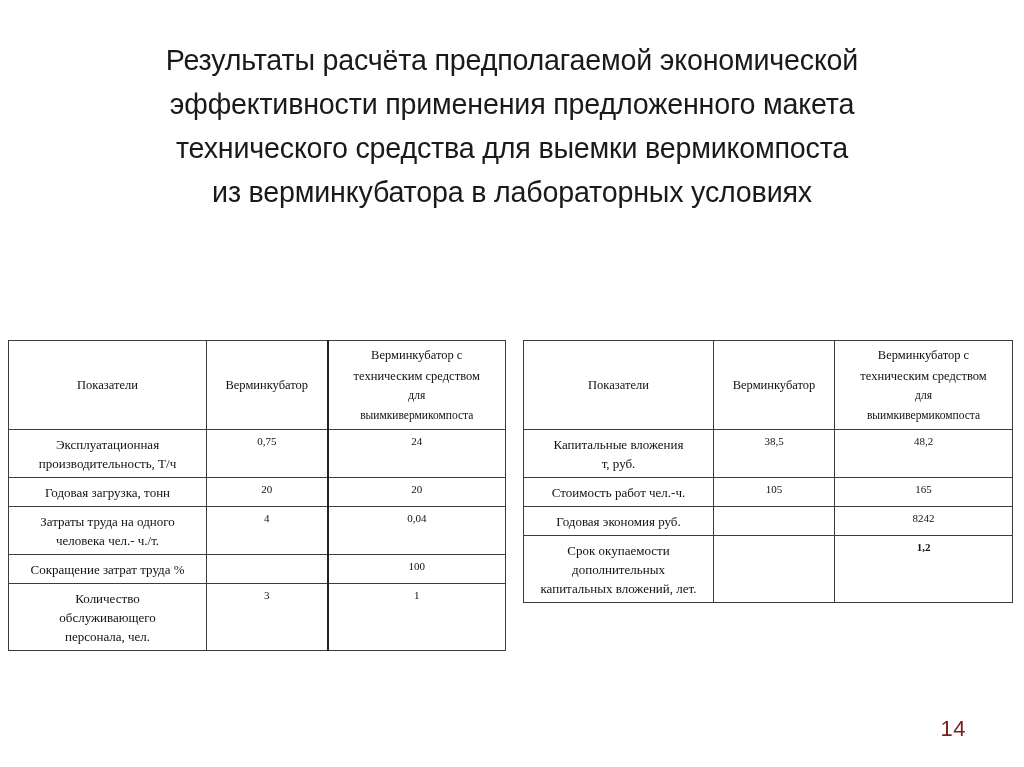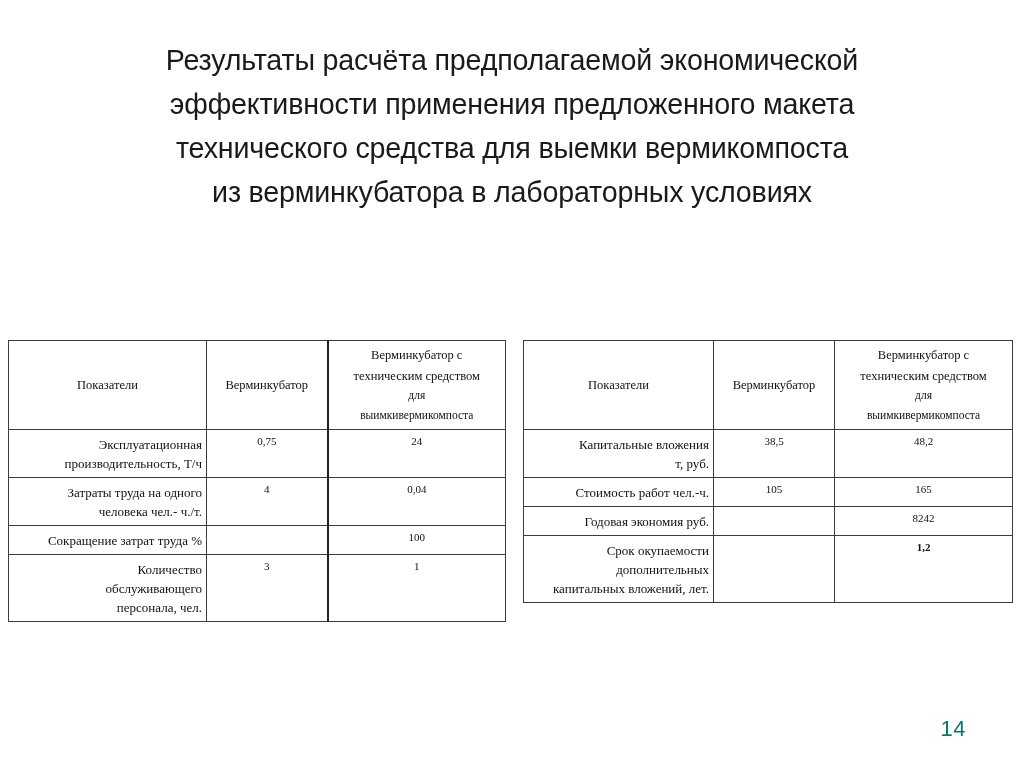--- a/index.html
+++ b/index.html
@@ -70,41 +70,41 @@
   }
   .hcell .hl { display: block; padding: 4px 0; }
   .hcell .hl.b { font-weight: normal; font-size: 11.5px; }
 
   
   .bcell {
     font-size: 13px;
     line-height: 1.0;
     padding: 5px 4px 4px 4px;
   }
-  .bcell .bl { display: block; padding: 3px 0; text-align: right; }
+  .bcell .bl { display: block; padding: 3px 0; }
   .vcell {
     font-size: 11px;
     padding: 6px 4px 4px 4px;
     line-height: 1.0;
   }
   .vcell.bold { font-weight: bold; }
   .vcell.mid { vertical-align: middle; }
 
   
   table.econ col.c1 { }
   .sep-left { border-left-width: 2px !important; border-left-color: #222 !important; }
 
   
   #page-number {
     position: absolute;
     right: 58px;
     top: 716px;
     font-family: "Liberation Sans", "DejaVu Sans", sans-serif;
     font-size: 22px;
-    color: #0f766e;
+    color: #7f1d1d;
     letter-spacing: 0.5px;
   }
 </style>
 </head>
 <body>
 
 <div id="slide-title">
     <span class="tline">Результаты расчёта предполагаемой экономической</span>
     <span class="tline">эффективности применения предложенного макета</span>
     <span class="tline">технического средства для выемки вермикомпоста</span>
@@ -151,20 +151,33 @@
           <td>
             <div class="vcell">0,75</div>
           </td>
           <td class="sep-left">
             <div class="vcell">24</div>
           </td>
         </tr>
         <tr>
           <td>
             <div class="bcell">
+              <span class="bl">Годовая загрузка, тонн</span>
+            </div>
+          </td>
+          <td>
+            <div class="vcell">20</div>
+          </td>
+          <td class="sep-left">
+            <div class="vcell">20</div>
+          </td>
+        </tr>
+        <tr>
+          <td>
+            <div class="bcell">
               <span class="bl">Затраты труда на одного</span>
               <span class="bl">человека чел.- ч./т.</span>
             </div>
           </td>
           <td>
             <div class="vcell">4</div>
           </td>
           <td class="sep-left">
             <div class="vcell">0,04</div>
           </td>

